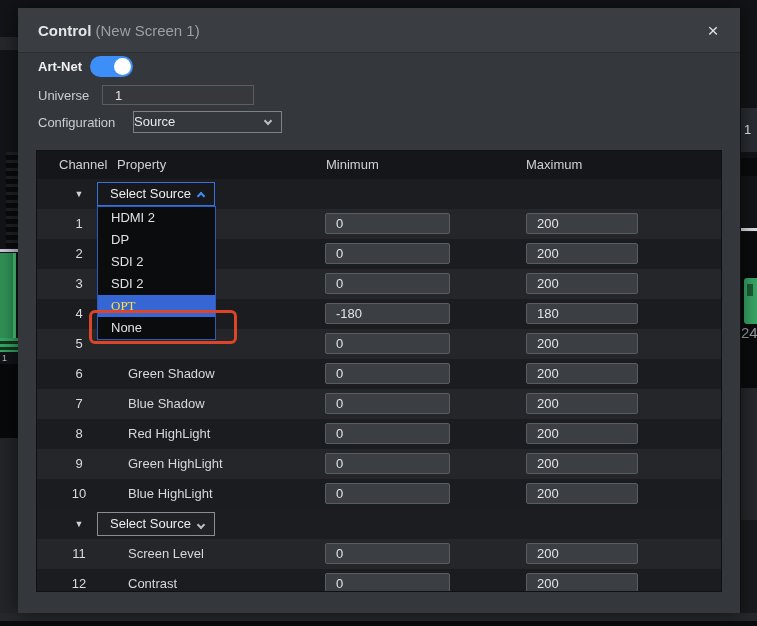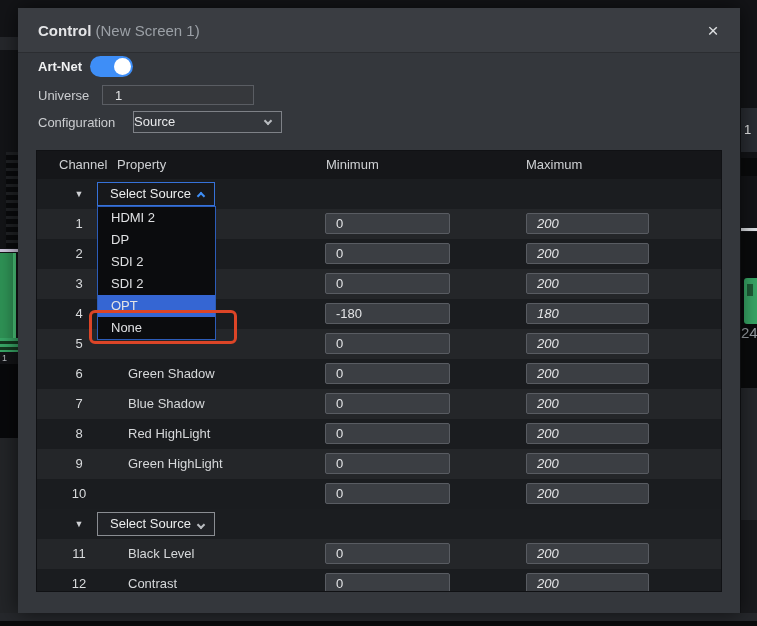--- a/index.html
+++ b/index.html
@@ -69,32 +69,32 @@
   .th-channel{left:22px;} .th-property{left:80px;text-align:center;} .th-min{left:289px;} .th-max{left:489px;}
   .trow{position:relative;height:30px;line-height:30px;}
   .trow.odd{background:#242629;}
   .trow.even{background:#1a1c1f;}
   .trow.exp{background:#1b1d20;}
   .cell-ch{position:absolute;left:14px;top:0;width:56px;text-align:center;color:#d9dbdd;}
   .cell-prop{position:absolute;left:91px;top:0;color:#d6d8da;}
   .num-input{position:absolute;top:4px;height:21px;background:#3b3e43;border:1px solid #595c62;
              border-radius:2px;color:#e3e4e6;font-size:13px;font-family:"Liberation Sans",sans-serif;
              padding:0 0 0 10px;outline:none;}
-  .min-pos{left:288px;width:125px;} .max-pos{left:489px;width:123px;font-style:italic;}
+  .min-pos{left:288px;width:125px;} .max-pos{left:489px;width:112px;}
   .expander{color:#cfd1d4;font-size:9px;}
   .src-btn{position:absolute;left:60px;top:3px;width:118px;height:24px;line-height:22px;
            padding-left:12px;font-size:13px;color:#eceded;cursor:pointer;}
   .src-btn.open{background:#17181b;border:1px solid #3672d9;}
   .src-btn.closed{background:#202226;border:1px solid #8a8d92;}
 
   
   .menu{position:absolute;left:60px;top:55px;width:119px;background:#0b0c0e;
         border:1px solid #2c5cb8;z-index:5;}
   .menu-item{height:22px;line-height:22px;padding-left:13px;color:#dfe0e2;cursor:pointer;}
-  .menu-item.sel{background:var(--menu-highlight,#3566d3);color:#e5e5e5;}
+  .menu-item.sel{background:var(--menu-highlight,#3566d3);color:#fde047;font-family:Liberation Serif, serif;}
   .annotation{position:absolute;left:52px;top:159px;width:148px;height:34px;
               border:3px solid var(--annotation-red,#dc4527);border-radius:6px;z-index:6;}
 </style>
 </head>
 <body>
 
 <div class="stage">
 
   <div class="bg-frag bgl-bar"></div>
   <div class="bg-frag bgl-conn"></div>
@@ -207,35 +207,36 @@
         <input class="num-input max-pos" value="200" style="">
       </div>
       <div class="trow odd">
         <div class="cell-ch">9</div>
         <div class="cell-prop">Green HighLight</div>
         <input class="num-input min-pos" value="0" style="">
         <input class="num-input max-pos" value="200" style="">
       </div>
       <div class="trow even">
         <div class="cell-ch">10</div>
+        <div class="cell-prop">Blue HighLight</div>
         <input class="num-input min-pos" value="0" style="">
         <input class="num-input max-pos" value="200" style="">
       </div>
 
       <div class="trow exp">
         <div class="cell-ch expander">▼</div>
         <div class="src-btn closed">
           <span>Select Source</span>
           <span class="chev down" style="top:9px;"></span>
         </div>
       </div>
 
       <div class="trow odd">
         <div class="cell-ch">11</div>
-        <div class="cell-prop">Black Level</div>
+        <div class="cell-prop">Screen Level</div>
         <input class="num-input min-pos" value="0" style="">
         <input class="num-input max-pos" value="200" style="">
       </div>
       <div class="trow even">
         <div class="cell-ch">12</div>
         <div class="cell-prop">Contrast</div>
         <input class="num-input min-pos" value="0" style="">
         <input class="num-input max-pos" value="200" style="">
       </div>
 

